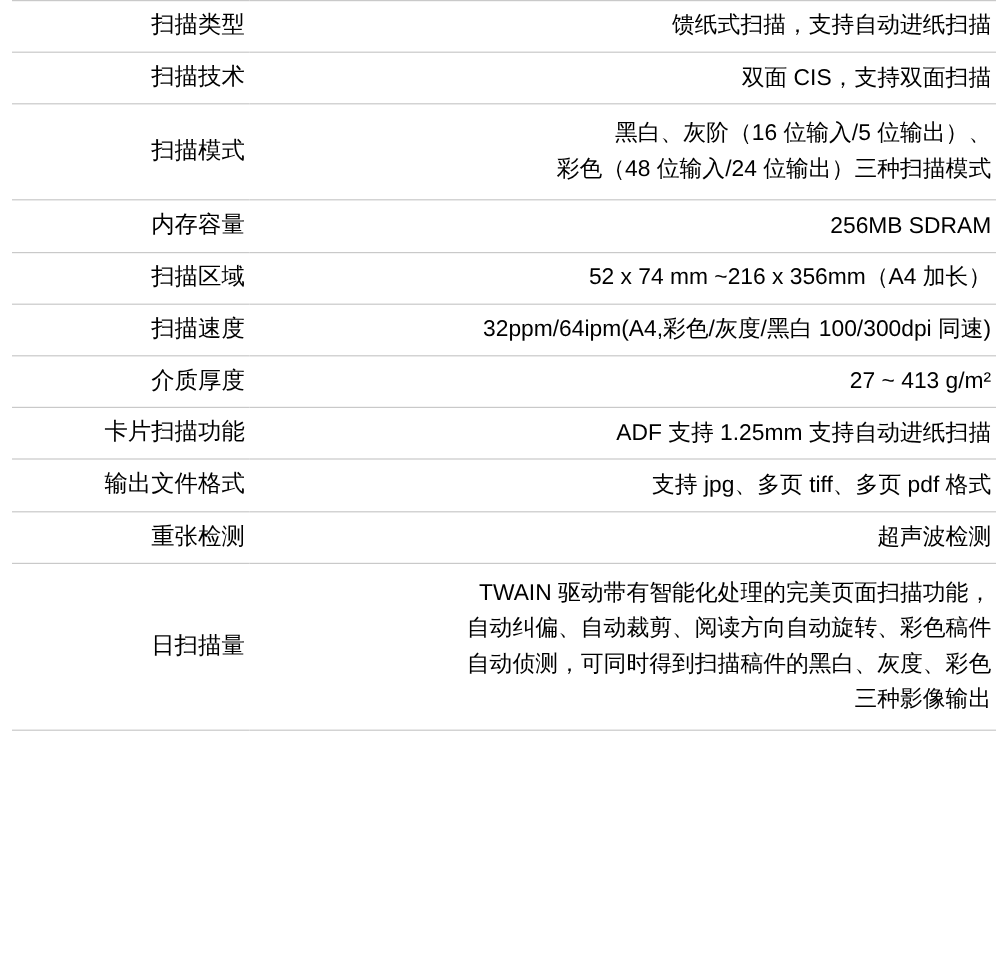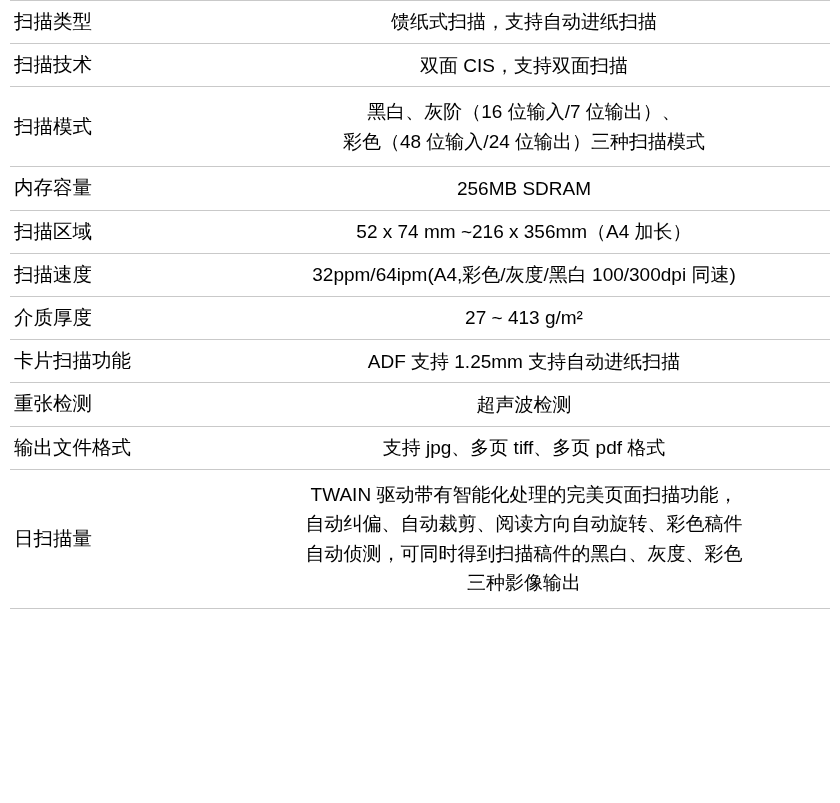--- a/index.html
+++ b/index.html
@@ -24,28 +24,28 @@
     border-bottom: 1px solid #c9c9c9;
   }
   .spec-table td {
     padding: 6px 4px;
     vertical-align: middle;
     font-size: 19px;
     line-height: 1.55;
   }
   td.label {
     width: 190px;
-    text-align: left;
+    text-align: right;
     font-family: "Liberation Serif", serif;
     font-size: 19.5px;
     white-space: nowrap;
   }
   td.value {
     padding-left: 14px;
-    text-align: center;
+    text-align: right;
     font-family: "Liberation Sans", sans-serif;
   }
   .value .line {
     display: block;
   }
   .tall td { padding-top: 10px; padding-bottom: 10px; }
 </style>
 </head>
 <body>
 
@@ -59,21 +59,21 @@
     </tr>
     <tr>
       <td class="label">扫描技术</td>
       <td class="value">
         <span class="line">双面 CIS，支持双面扫描</span>
       </td>
     </tr>
     <tr class="tall">
       <td class="label">扫描模式</td>
       <td class="value">
-        <span class="line">黑白、灰阶（16 位输入/7 位输出）、</span>
+        <span class="line">黑白、灰阶（16 位输入/5 位输出）、</span>
         <span class="line">彩色（48 位输入/24 位输出）三种扫描模式</span>
       </td>
     </tr>
     <tr>
       <td class="label">内存容量</td>
       <td class="value">
         <span class="line">256MB SDRAM</span>
       </td>
     </tr>
     <tr>
@@ -94,29 +94,29 @@
         <span class="line">27 ~ 413 g/m²</span>
       </td>
     </tr>
     <tr>
       <td class="label">卡片扫描功能</td>
       <td class="value">
         <span class="line">ADF 支持 1.25mm 支持自动进纸扫描</span>
       </td>
     </tr>
     <tr>
+      <td class="label">输出文件格式</td>
+      <td class="value">
+        <span class="line">支持 jpg、多页 tiff、多页 pdf 格式</span>
+      </td>
+    </tr>
+    <tr>
       <td class="label">重张检测</td>
       <td class="value">
         <span class="line">超声波检测</span>
-      </td>
-    </tr>
-    <tr>
-      <td class="label">输出文件格式</td>
-      <td class="value">
-        <span class="line">支持 jpg、多页 tiff、多页 pdf 格式</span>
       </td>
     </tr>
     <tr class="tall">
       <td class="label">日扫描量</td>
       <td class="value">
         <span class="line">TWAIN 驱动带有智能化处理的完美页面扫描功能，</span>
         <span class="line">自动纠偏、自动裁剪、阅读方向自动旋转、彩色稿件</span>
         <span class="line">自动侦测，可同时得到扫描稿件的黑白、灰度、彩色</span>
         <span class="line">三种影像输出</span>
       </td>

